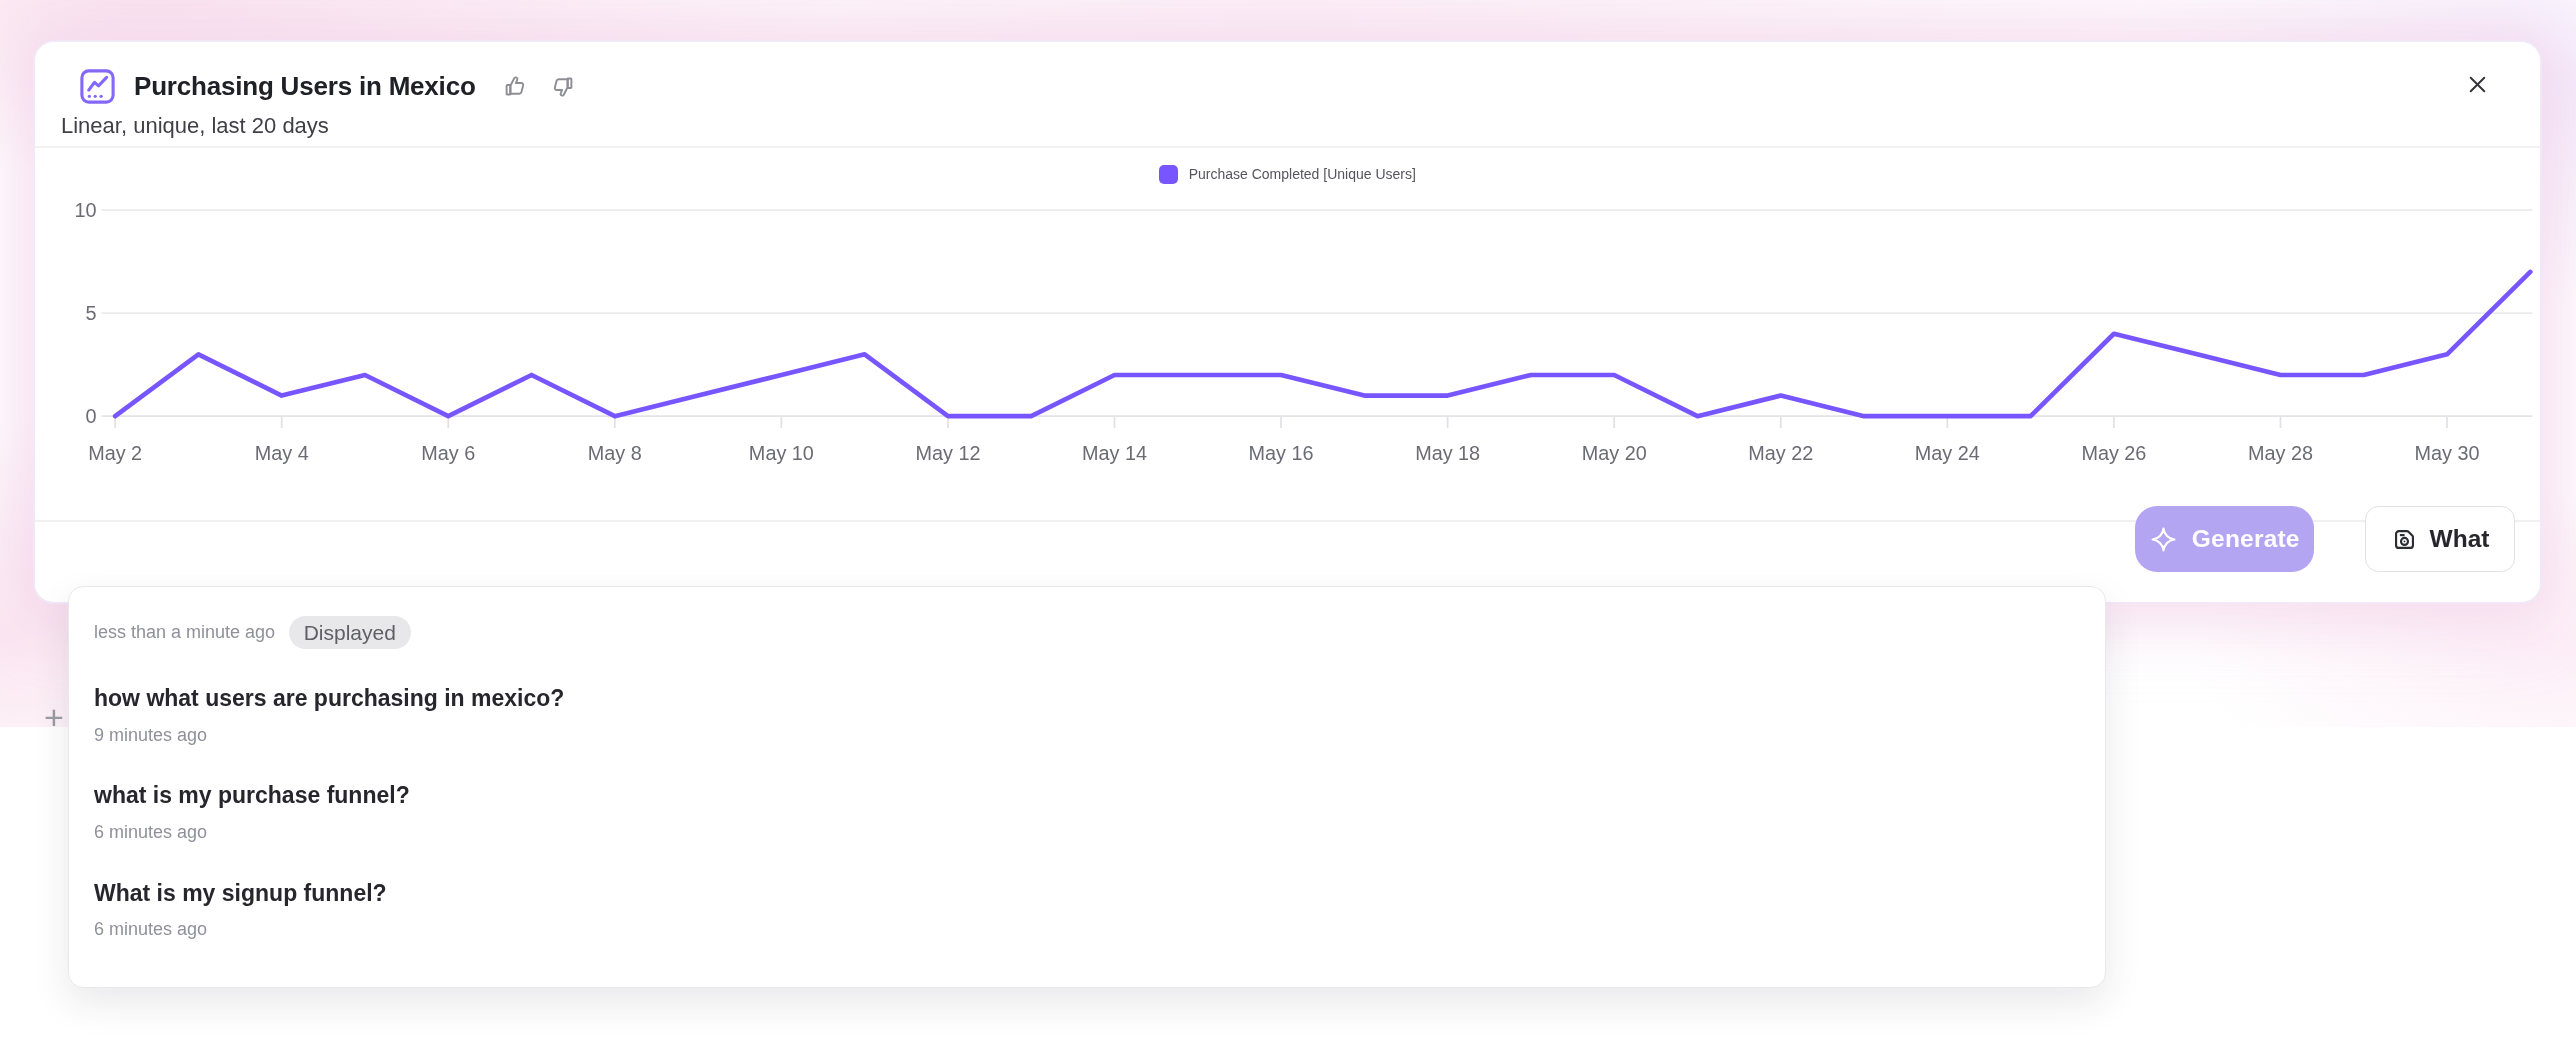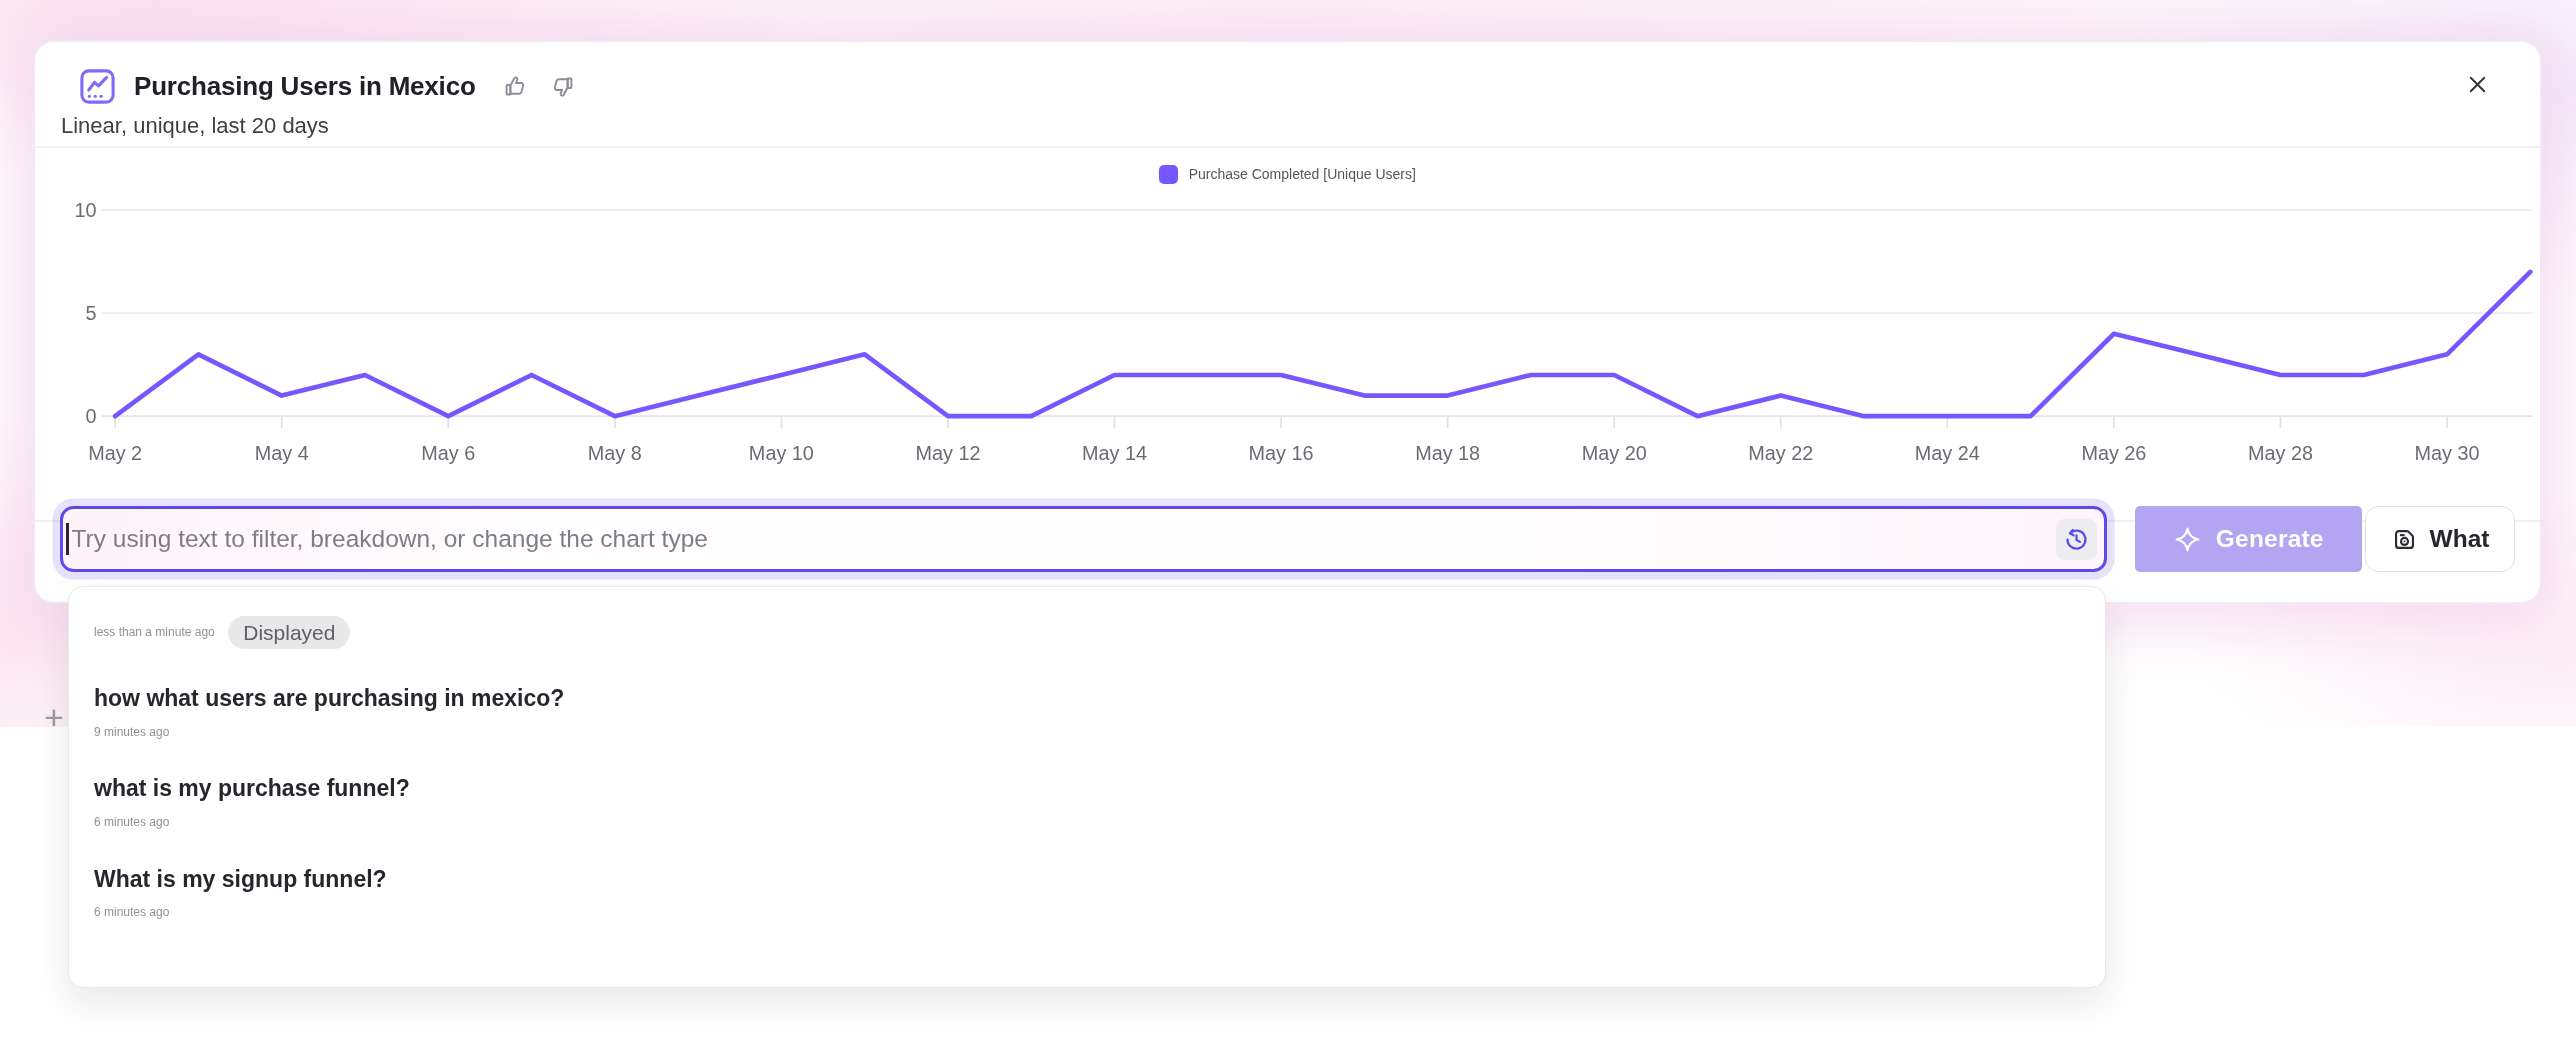--- a/index.html
+++ b/index.html
@@ -32,32 +32,32 @@
   .prompt-bar{position:absolute;left:0;top:464px;width:100%;height:66px;}
   .input-wrap{position:absolute;left:25px;top:0;width:2047px;height:66px;}
   .prompt-input{box-sizing:border-box;width:100%;height:100%;border:3px solid #5d4aec;border-radius:13.5px;
     padding:0 59px 0 8.5px;font-size:24.5px;color:#26262c;outline:none;
     background:linear-gradient(90deg,#fdf3f9,#fffdfe 22%,#fffdfe 72%,#fdf5fa);
     box-shadow:0 0 0 7.6px rgba(130,105,245,.20);font-family:inherit;}
   .prompt-input::placeholder{color:#7d7d87;opacity:1;}
   .caret{position:absolute;left:6px;top:17px;width:2.5px;height:32px;background:#26262c;}
   .history-btn{position:absolute;right:10px;top:12.7px;width:41px;height:41px;border:none;border-radius:8.5px;
     background:#ececf1;cursor:pointer;display:flex;align-items:center;justify-content:center;padding:0;}
-  .generate-btn{position:absolute;left:2100px;top:0;width:227px;height:66px;border:none;border-radius:5px;
+  .generate-btn{position:absolute;left:2100px;top:0;width:179px;height:66px;border:none;border-radius:22px;
     background:#b4a5f3;color:#fdfdfe;font-size:24.5px;font-weight:700;display:flex;align-items:center;justify-content:center;
     gap:13.5px;cursor:default;font-family:inherit;letter-spacing:0.2px;}
   .save-btn{position:absolute;left:2330px;top:0;width:150px;height:66px;border:1.7px solid #e0e0e5;border-radius:13.5px;
     background:#fff;color:#26262c;font-size:24.5px;font-weight:600;display:flex;align-items:center;justify-content:center;
     gap:12px;cursor:pointer;font-family:inherit;}
   .dropdown{position:absolute;left:68px;top:586px;width:2038px;height:402px;background:#fff;border:1.7px solid #e9e9ed;
     border-radius:15px;box-shadow:0 15px 37px rgba(40,40,60,.10);z-index:5;box-sizing:border-box;padding:10px 0;}
   .dd-item{padding:18.6px 25px 18px 25px;cursor:pointer;}
   .dd-title{font-size:23px;font-weight:700;color:#26262c;margin-bottom:12.7px;}
   .dd-meta{display:flex;align-items:center;gap:13.5px;}
-  .dd-time{font-size:12px;color:#90909a;}
+  .dd-time{font-size:18px;color:#90909a;}
   .badge{font-size:21px;color:#5f5f66;background:#e8e8ea;border-radius:844px;padding:6px 15px;line-height:1;}
   .bg-plus{position:absolute;left:44px;top:698px;font-size:34px;color:#9b9ba3;z-index:1;font-weight:400;}
 </style>
 </head>
 <body>
 
 <div class="stage">
   <div class="glow"></div>
   <div class="bg-plus">+</div>
 
@@ -140,31 +140,20 @@
         <line x1="2657.6" x2="2657.6" y1="444" y2="457" stroke="#e0e0e5" stroke-width="2"></line>
         <text x="2657.6" y="495" text-anchor="middle" font-size="23.5" fill="#6b6b74">May 28</text>
         <line x1="2854.7999999999997" x2="2854.7999999999997" y1="444" y2="457" stroke="#e0e0e5" stroke-width="2"></line>
         <text x="2854.7999999999997" y="495" text-anchor="middle" font-size="23.5" fill="#6b6b74">May 30</text>
         <polyline points="94.0,443.0 192.6,369.8 291.2,418.6 389.8,394.2 488.4,443.0 587.0,394.2 685.6,443.0 784.2,418.6 882.8,394.2 981.4,369.8 1080.0,443.0 1178.6,443.0 1277.2,394.2 1375.8,394.2 1474.4,394.2 1573.0,418.6 1671.6,418.6 1770.2,394.2 1868.8,394.2 1967.4,443.0 2066.0,418.6 2164.6,443.0 2263.2,443.0 2361.8,443.0 2460.4,345.4 2559.0,369.8 2657.6,394.2 2756.2,394.2 2854.8,369.8 2953.4,272.2" fill="none" stroke="#7856ff" stroke-width="5.5" stroke-linejoin="round" stroke-linecap="round"></polyline>
       </svg>
 
     <div class="chart-divider"></div>
 
     <div class="prompt-bar">
-      <div class="input-wrap">
-        <input class="prompt-input" type="text" value="" placeholder="Try using text to filter, breakdown, or change the chart type" style="">
-        <div class="caret"></div>
-        <button class="history-btn">
-          <svg width="27" height="27" viewBox="0 0 24 24" fill="none" stroke="#5d4aec" stroke-width="2" stroke-linecap="round" stroke-linejoin="round">
-            <path d="M4 12 A8 8 0 1 0 6.4 6.4"></path>
-            <path d="M8.7 3.6 L6.2 6.5 L9.4 8.3"></path>
-            <path d="M12 8.4 V12.3 L15 14.1"></path>
-          </svg>
-        </button>
-      </div>
       <button class="generate-btn">
         <svg width="29" height="29" viewBox="0 0 32 32" fill="none" stroke="#ffffff" stroke-width="2.4" stroke-linejoin="round">
           <path d="M16 4c.8 6.4 5.6 11.2 12 12-6.4.8-11.2 5.6-12 12-.8-6.4-5.6-11.2-12-12 6.4-.8 11.2-5.6 12-12Z"></path>
         </svg>
         <span>Generate</span>
       </button>
       <button class="save-btn">
         <svg width="27" height="27" viewBox="0 0 24 24" fill="none" stroke="#2c2c33" stroke-width="1.9" stroke-linejoin="round">
           <path d="M4.5 7A2.5 2.5 0 0 1 7 4.5h7.1a2 2 0 0 1 1.4.6l3.4 3.4a2 2 0 0 1 .6 1.4V17a2.5 2.5 0 0 1-2.5 2.5H7A2.5 2.5 0 0 1 4.5 17V7Z"></path>
           <path d="M7.9 8.1h4.2"></path>

